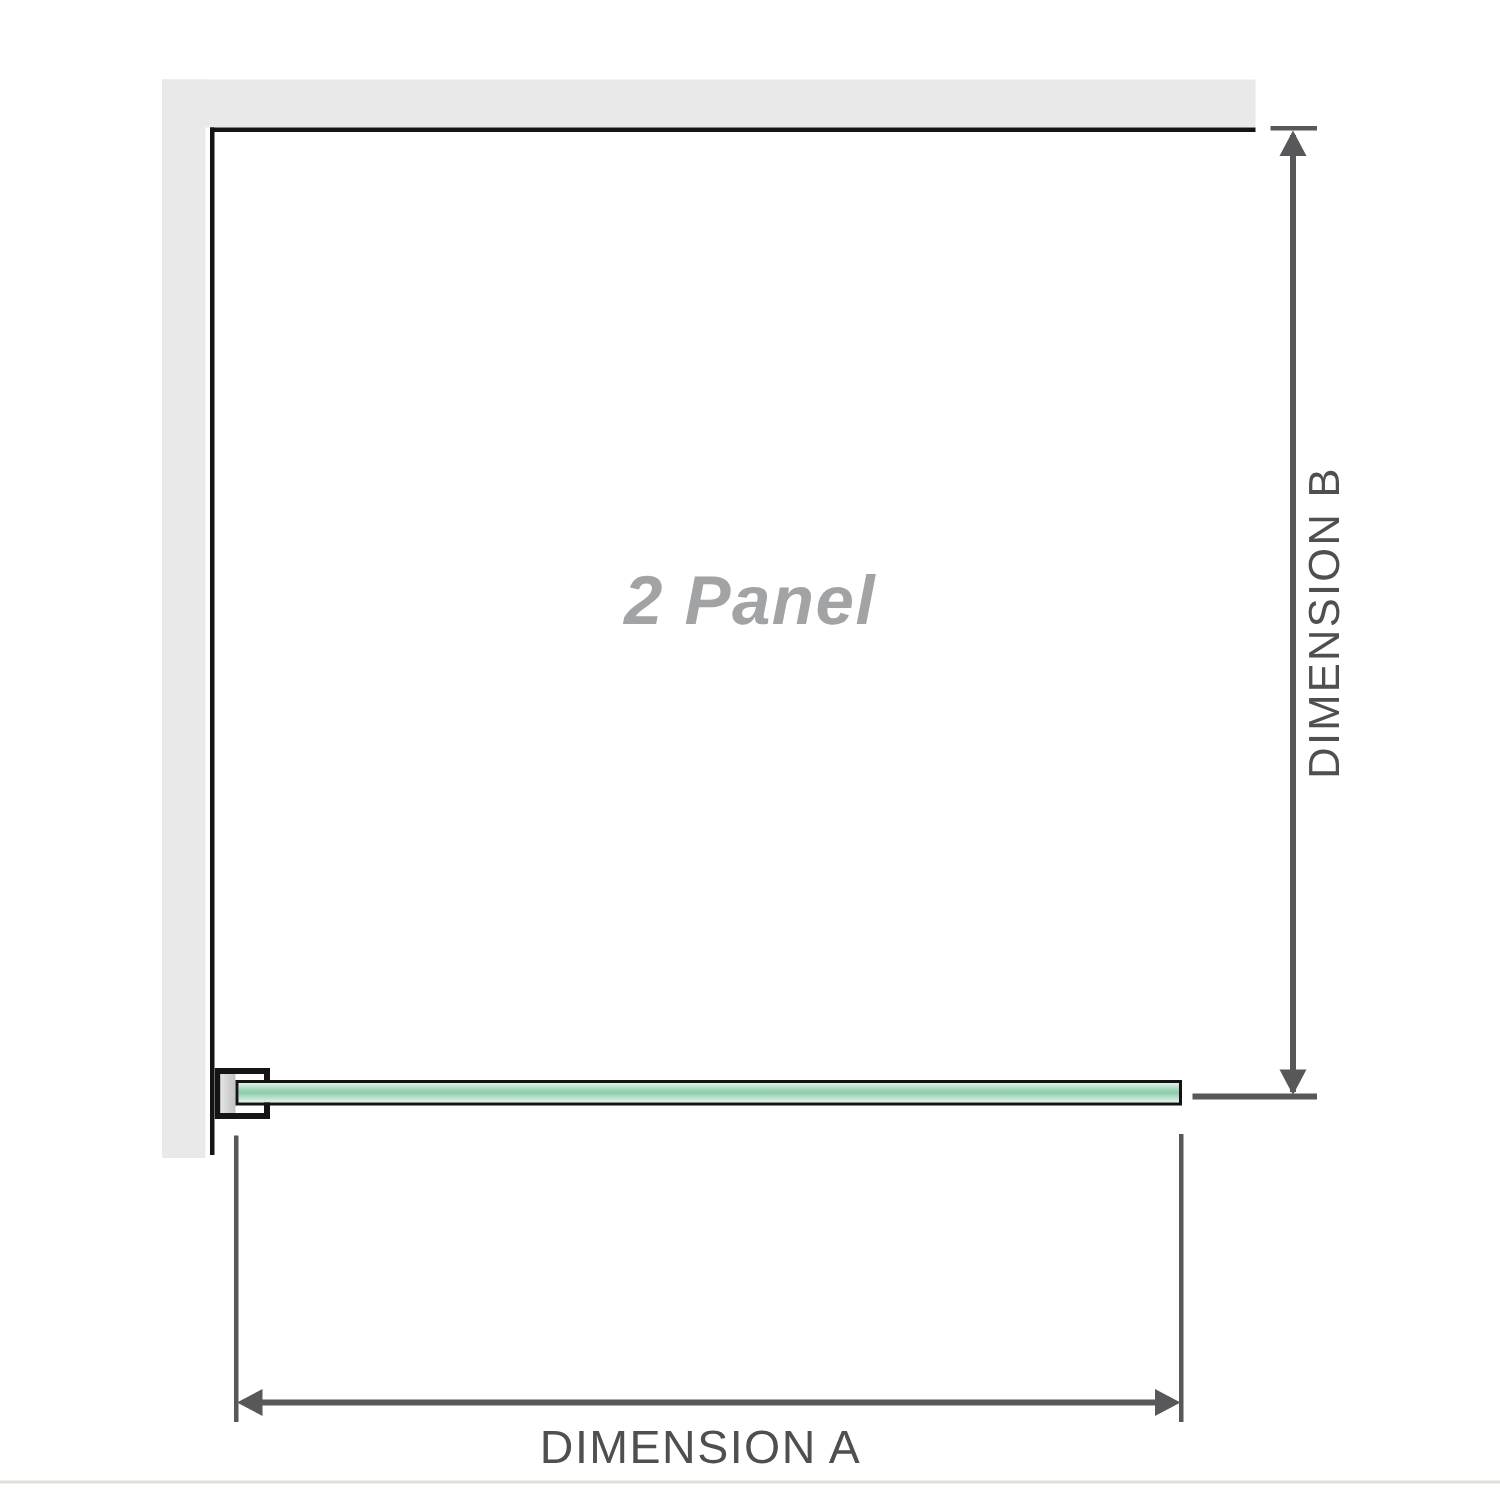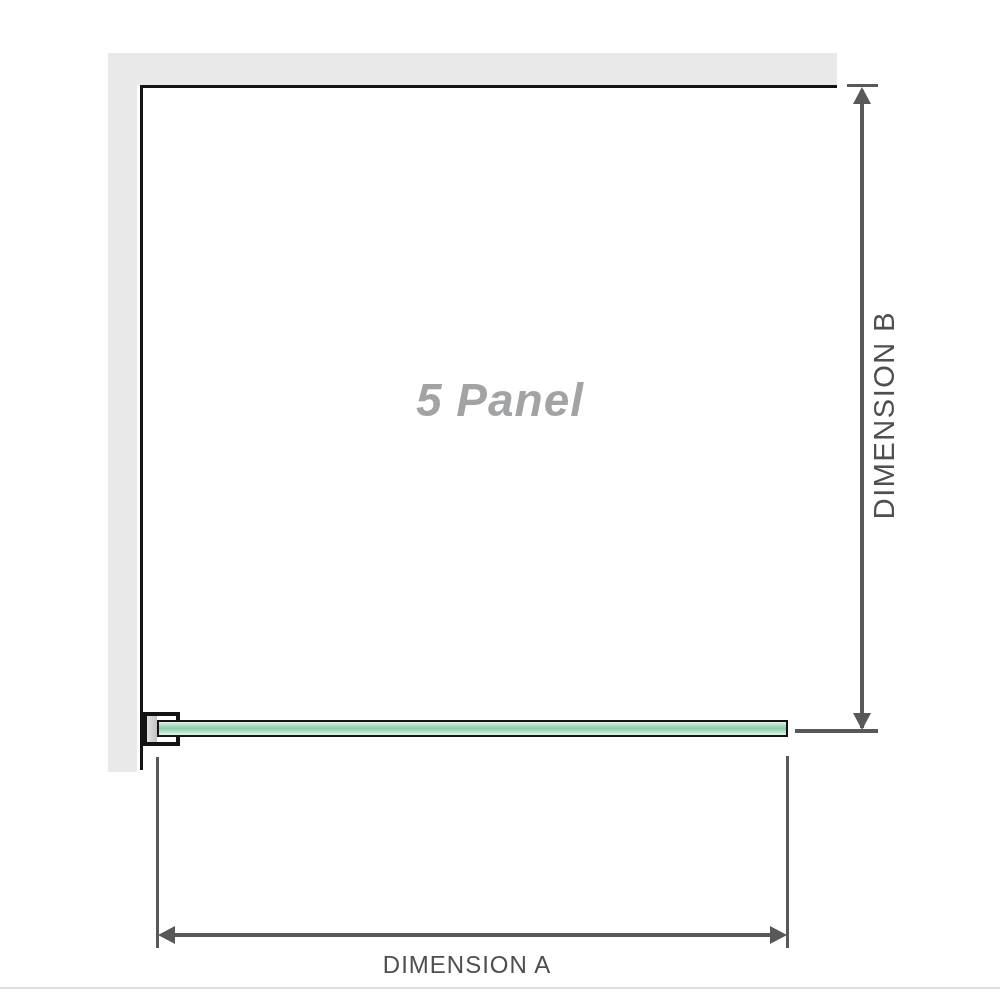--- a/index.html
+++ b/index.html
@@ -86,39 +86,39 @@
     border-top:9px solid transparent;border-bottom:9px solid transparent;
     border-right:17px solid var(--dimension);
   }
   .arrow-right{
     left:770px;top:926px;width:0;height:0;
     border-top:9px solid transparent;border-bottom:9px solid transparent;
     border-left:17px solid var(--dimension);
   }
   .dima-label{
     left:467px;top:965px;transform:translate(-50%,-50%);
-    font-size:24px;font-weight:300;color:var(--label-text);
+    font-size:31px;font-weight:300;color:var(--label-text);
     letter-spacing:1px;white-space:nowrap;
   }
 
   
   .baseline-rule{left:0;top:987px;width:1000px;height:2px;background:var(--baseline-rule);}
 </style>
 </head>
 <body>
 
 <div class="canvas">
 
   <div class="abs wall-top"></div>
   <div class="abs wall-left"></div>
 
   <div class="abs frame-top"></div>
   <div class="abs frame-left"></div>
 
-  <div class="abs panel-watermark">5 Panel</div>
+  <div class="abs panel-watermark">2 Panel</div>
 
   <div class="abs bracket">
     <div class="bracket-pad"></div>
   </div>
 
   <div class="abs glass"></div>
 
   <div class="abs dimb-tick-top"></div>
   <div class="abs dimb-tick-bottom"></div>
   <div class="abs dimb-line"></div>

